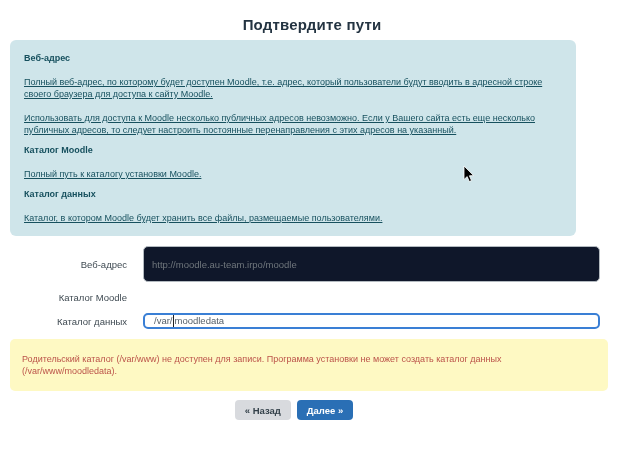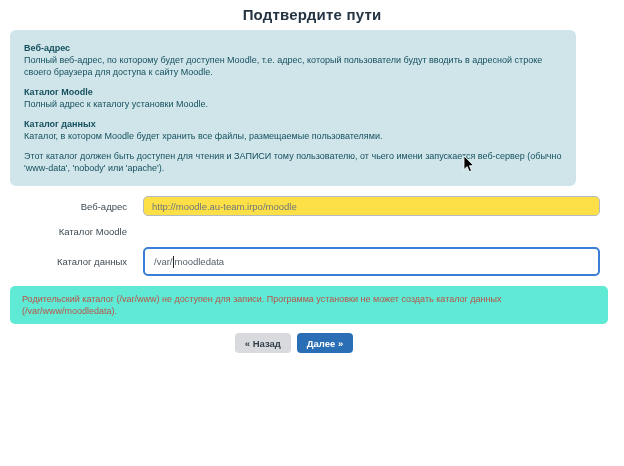--- a/index.html
+++ b/index.html
@@ -1,45 +1,45 @@
 <!DOCTYPE html>
 <html><head>
 <meta charset="utf-8">
 <style>
   * { box-sizing: border-box; margin: 0; padding: 0; }
   html, body { width: 624px; height: 466px; overflow: hidden; background: #ffffff;
     font-family: "Liberation Sans", sans-serif; }
   .page { position: relative; width: 624px; height: 466px; }
 
   .page-title { text-align: center; font-size: 15px; font-weight: bold;
-    color: #243442; padding-top: 6px; letter-spacing: .2px; }
+    color: #243442; padding-top: 6px; letter-spacing: .2px; margin-top: 10px; }
 
   .info-box { margin: 7px 0 0 10px; width: 566px; padding: 12px 14px;
     background: #cfe5ea; border-radius: 6px; color: #16505e;
     font-size: 9px; line-height: 12px; }
   .info-box .sec + .sec { margin-top: 6px; }
   .sec-heading { font-weight: bold; }
-  .info-box p { margin: 0 0 8px 0; }
+  .info-box p { margin: 12px 0 8px 0; text-decoration: underline; }
   .info-box .sec:last-child p:last-child { margin-bottom: 0; }
 
   .form-area { margin-top: 10px; }
   .form-row { display: flex; align-items: center; margin-bottom: 10px; }
   .form-label { width: 143px; padding-right: 16px; text-align: right;
     font-size: 9.5px; color: #3f4a52; flex: none; }
-  .text-input { width: 457px; height: 20px; border: 1px solid #b3bac0;
-    border-radius: 5px; background: #fde047; color: #6f767c;
+  .text-input { width: 457px; height: 36px; border: 1px solid #b3bac0;
+    border-radius: 5px; background: #0f172a; color: #6f767c;
     font-family: "Liberation Sans", sans-serif; font-size: 9.5px;
     padding: 0 8px; line-height: 18px; }
   .text-input.focused { background: #ffffff; border: 2px solid #3a7fd5;
-    height: 29px; color: #55606a; display: flex; align-items: center; padding-left: 9px; }
+    height: 16px; color: #55606a; display: flex; align-items: center; padding-left: 9px; }
   .caret { display: inline-block; width: 1px; height: 12px;
     background: #222; margin: 0 0.5px; }
 
-  .error-box { margin: 4px 0 0 10px; width: 598px; padding: 7px 12px;
-    background: #5eead4; border-radius: 5px; color: #bb5249;
+  .error-box { margin: 4px 0 0 10px; width: 598px; padding: 14px 12px;
+    background: #fef9c3; border-radius: 5px; color: #bb5249;
     font-size: 9px; line-height: 12px; }
 
   .button-row { display: flex; justify-content: center; gap: 6px;
     margin-top: 9px; position: relative; left: -18px; }
   .btn { border: none; border-radius: 4px; height: 20px; padding: 0 10px;
     font-family: "Liberation Sans", sans-serif; font-size: 9.5px;
     font-weight: bold; cursor: pointer; }
   .btn-back { background: #d8dade; color: #323f48; }
   .btn-next { background: #2a6fb5; color: #ffffff; }
 
@@ -50,29 +50,29 @@
 <body>
 
 <div class="page">
 
   <div class="page-title">Подтвердите пути</div>
 
   <div class="info-box">
     <div class="sec">
       <div class="sec-heading">Веб-адрес</div>
       <p>Полный веб-адрес, по которому будет доступен Moodle, т.е. адрес, который пользователи будут вводить в адресной строке своего браузера для доступа к сайту Moodle.</p>
+      <p>Использовать для доступа к Moodle несколько публичных адресов невозможно. Если у Вашего сайта есть еще несколько публичных адресов, то следует настроить постоянные перенаправления с этих адресов на указанный.</p>
     </div>
     <div class="sec">
       <div class="sec-heading">Каталог Moodle</div>
-      <p>Полный адрес к каталогу установки Moodle.</p>
+      <p>Полный путь к каталогу установки Moodle.</p>
     </div>
     <div class="sec">
       <div class="sec-heading">Каталог данных</div>
       <p>Каталог, в котором Moodle будет хранить все файлы, размещаемые пользователями.</p>
-      <p>Этот каталог должен быть доступен для чтения и ЗАПИСИ тому пользователю, от чьего имени запускается веб-сервер (обычно 'www-data', 'nobody' или 'apache').</p>
     </div>
   </div>
 
   <div class="form-area">
     <div class="form-row">
       <label class="form-label">Веб-адрес</label>
       <input class="text-input" type="text" readonly="" value="http://moodle.au-team.irpo/moodle" style="">
     </div>
     <div class="form-row">
       <label class="form-label">Каталог Moodle</label>

